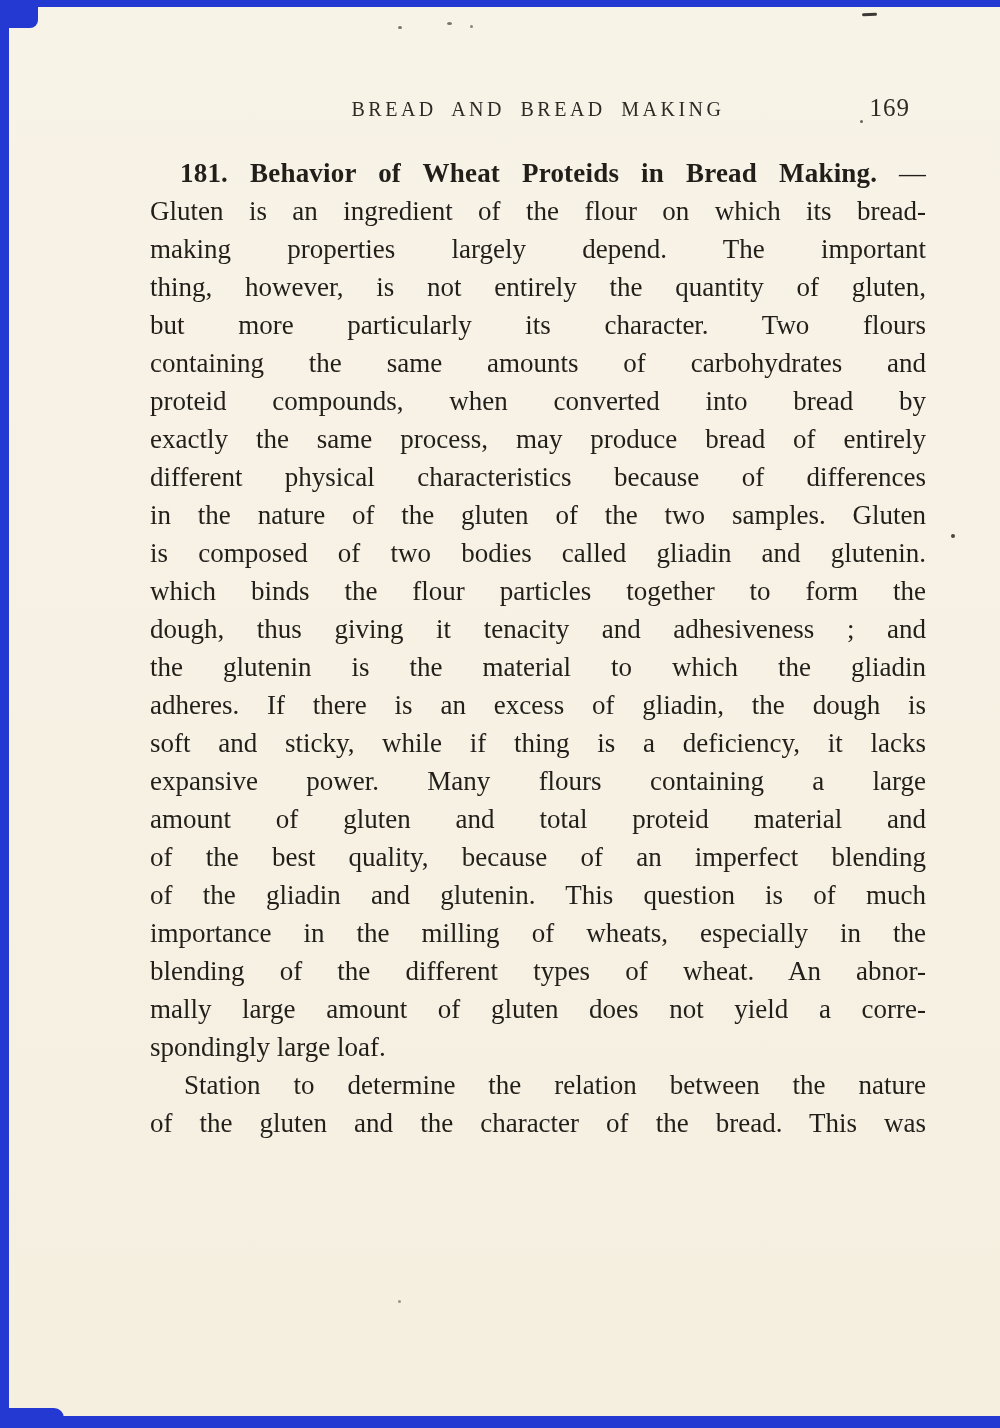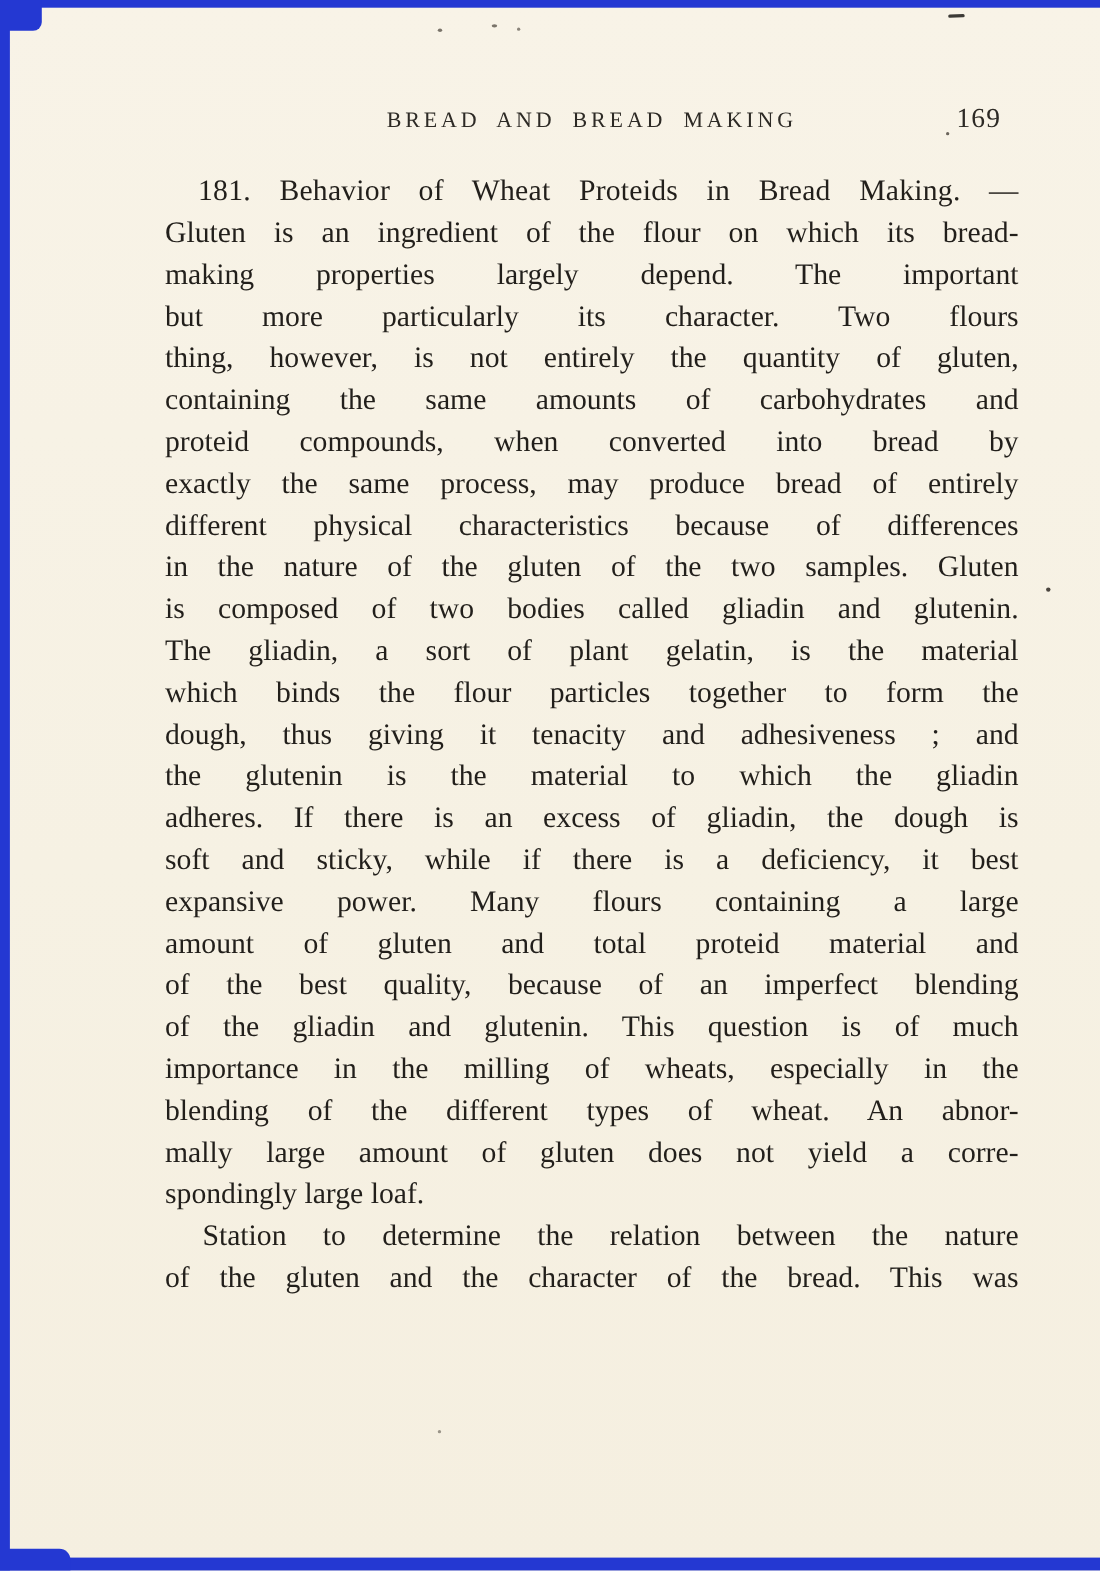--- a/index.html
+++ b/index.html
@@ -73,21 +73,21 @@
   .line {
     height: 38px;
     line-height: 38px;
     text-align: justify;
     text-align-last: justify;
     text-justify: inter-word;
     white-space: normal;
     overflow: hidden;
   }
   .heading-line { text-indent: 30px; }
-  .heading-line .bold { font-weight: 400; letter-spacing: 0.2px; }
+  .heading-line .bold { font-weight: 700; letter-spacing: 0.2px; }
   .lastline { text-align-last: left; }
   .para2 .line:first-child { text-indent: 34px; }
 </style>
 </head>
 <body>
 
 <div class="page">
 
   <div class="edge-top"></div>
   <div class="edge-left"></div>
@@ -106,34 +106,33 @@
   <div class="header">
     <span class="running-title">BREAD AND BREAD MAKING</span>
     <span class="page-number">169</span>
   </div>
 
   <div class="body-text">
     <div class="line heading-line"><span class="bold">181. Behavior of Wheat Proteids in Bread Making.</span><span> —</span></div>
     <div class="para1">
         <div class="line">Gluten is an ingredient of the flour on which its bread-</div>
         <div class="line">making properties largely depend. The important</div>
+        <div class="line">thing, however, is not entirely the quantity of gluten,</div>
         <div class="line">but more particularly its character. Two flours</div>
-        <div class="line">thing, however, is not entirely the quantity of gluten,</div>
         <div class="line">containing the same amounts of carbohydrates and</div>
         <div class="line">proteid compounds, when converted into bread by</div>
         <div class="line">exactly the same process, may produce bread of entirely</div>
         <div class="line">different physical characteristics because of differences</div>
         <div class="line">in the nature of the gluten of the two samples. Gluten</div>
         <div class="line">is composed of two bodies called gliadin and glutenin.</div>
-        <div class="line">The gliadin, a sort of plant gelatin, is the material</div>
         <div class="line">which binds the flour particles together to form the</div>
         <div class="line">dough, thus giving it tenacity and adhesiveness ; and</div>
         <div class="line">the glutenin is the material to which the gliadin</div>
         <div class="line">adheres. If there is an excess of gliadin, the dough is</div>
-        <div class="line">soft and sticky, while if there is a deficiency, it best</div>
+        <div class="line">soft and sticky, while if thing is a deficiency, it lacks</div>
         <div class="line">expansive power. Many flours containing a large</div>
         <div class="line">amount of gluten and total proteid material and</div>
         <div class="line">of the best quality, because of an imperfect blending</div>
         <div class="line">of the gliadin and glutenin. This question is of much</div>
         <div class="line">importance in the milling of wheats, especially in the</div>
         <div class="line">blending of the different types of wheat. An abnor-</div>
         <div class="line">mally large amount of gluten does not yield a corre-</div>
       </div>
     <div class="line lastline">spondingly large loaf.</div>
     <div class="para2">

